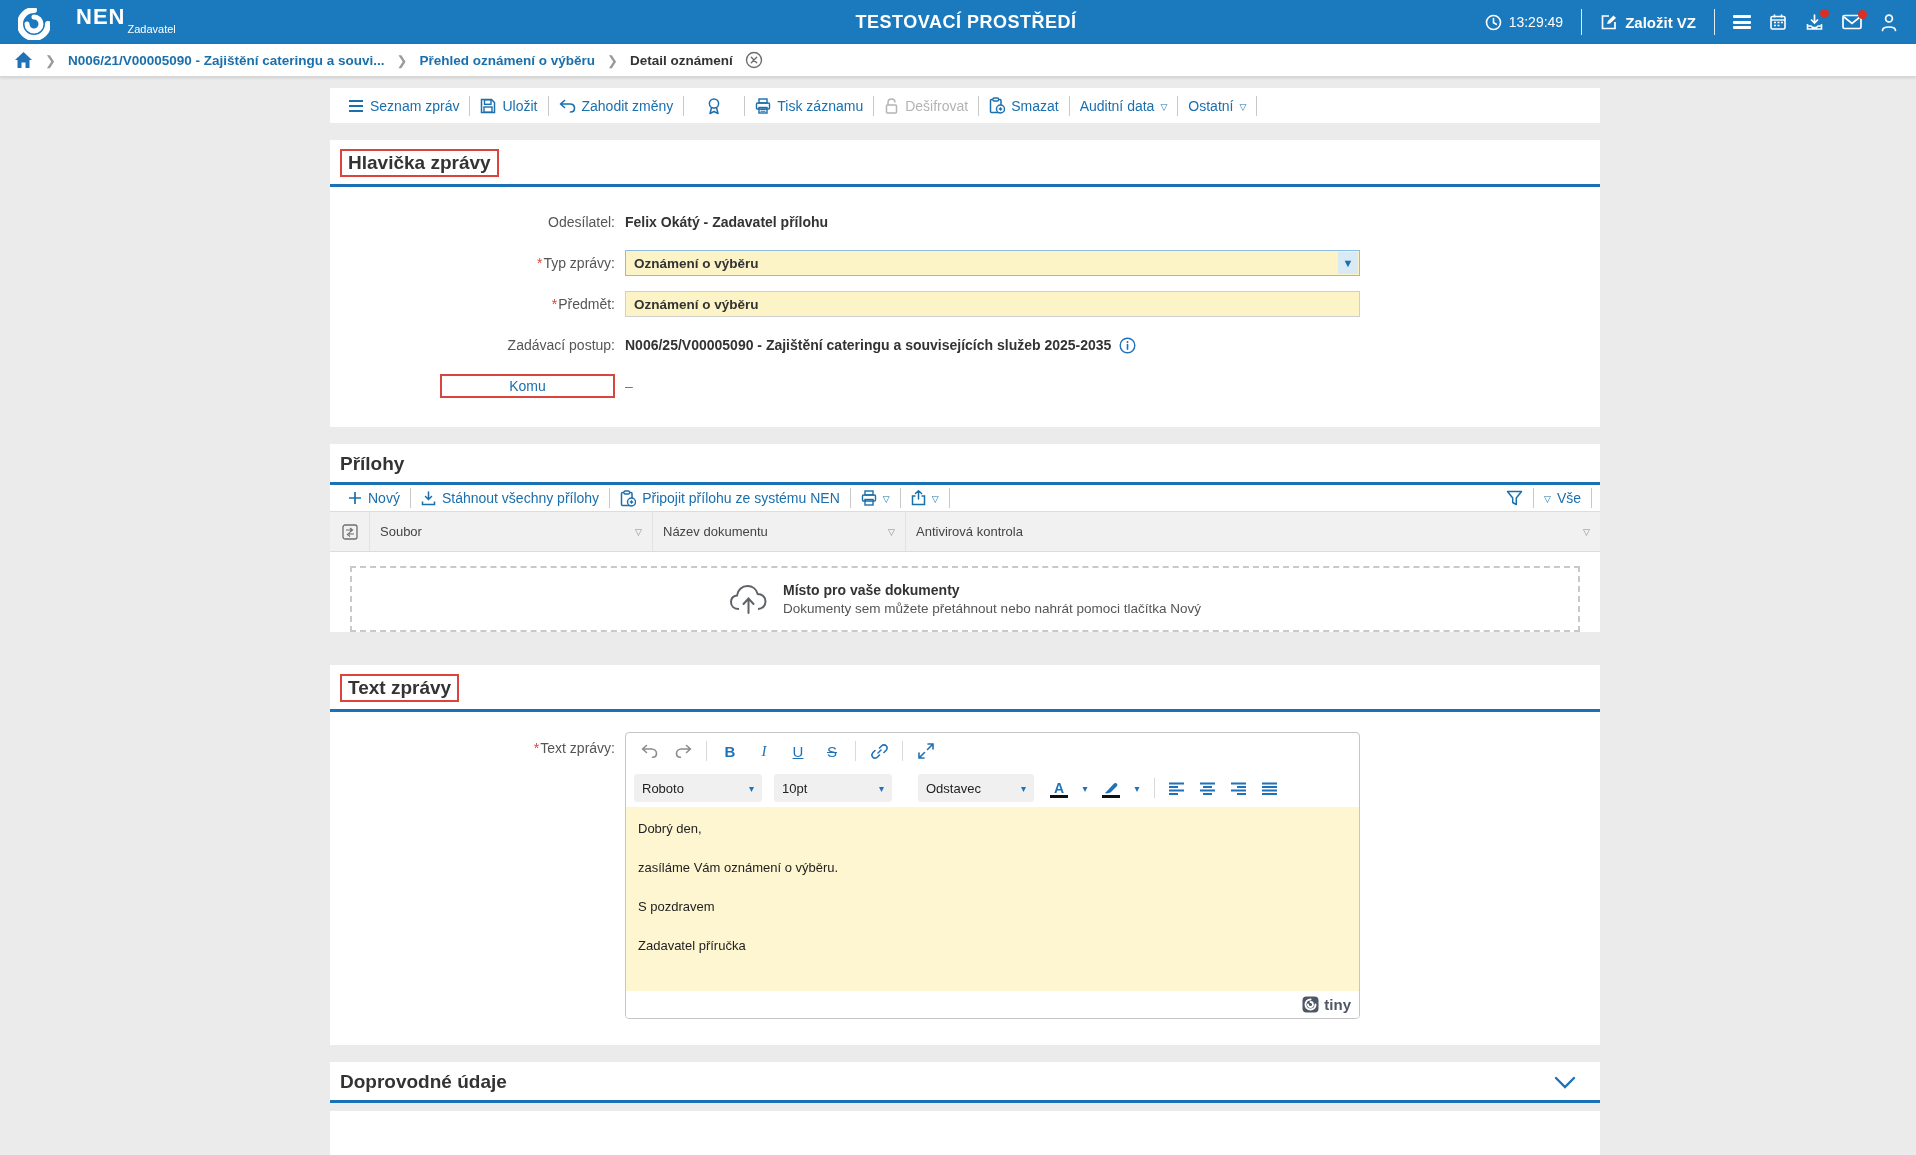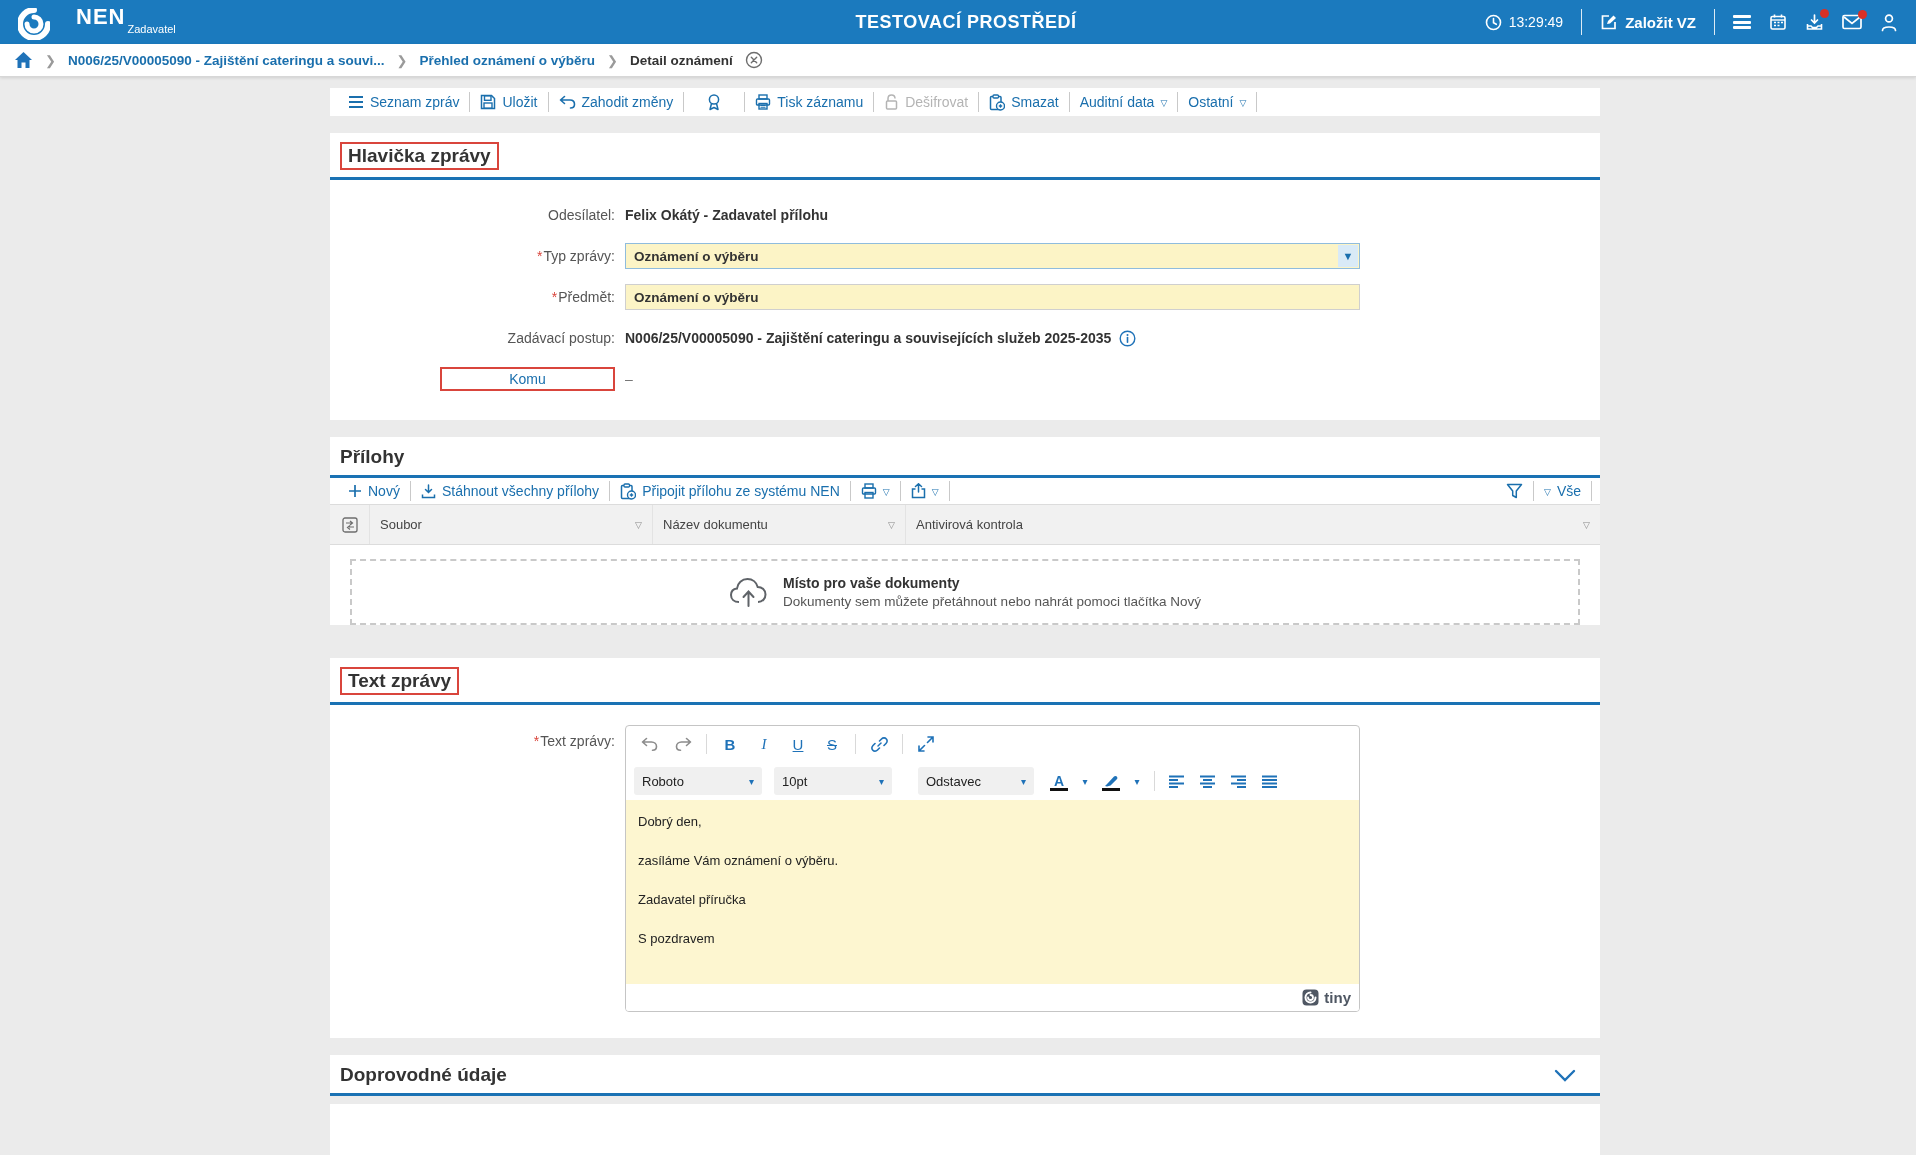--- a/index.html
+++ b/index.html
@@ -26,21 +26,21 @@
   .crumb-link { color:#1a6fad; font-weight:bold; cursor:pointer; }
   .crumb-current { color:#333; font-weight:bold; }
   .crumb-chevron { color:#9a9a9a; font-size:13px; }
 
   
   .page { padding:11px 316px 0 330px; }
   .panel { background:#fff; width:1270px; }
   .gap { height:17px; }
 
   
-  .toolbar { height:28px; display:flex; align-items:center; padding:0 8px; font-size:14px; }
+  .toolbar { height:35px; display:flex; align-items:center; padding:0 8px; font-size:14px; }
   .tb-item { display:flex; align-items:center; gap:6px; color:#1a6fad; cursor:pointer; padding:0 10px; white-space:nowrap; }
   .tb-item.disabled { color:#b4b4b4; cursor:default; }
   .tb-sep { width:1px; height:20px; background:#c9c9c9; }
   .tb-caret { font-size:9px; position:relative; top:1px; }
 
   
   .section-head { padding:9px 10px 7px 10px; border-bottom:3px solid #1a72b4; display:flex; align-items:center; }
   .section-title { font-size:19px; font-weight:bold; color:#333; }
   .red-box { border:2px solid #d9453c; padding:1px 6px; }
   .section-head .chev-right { margin-left:auto; margin-right:14px; }
@@ -160,21 +160,21 @@
         </svg>
     </div>
   </div>
 </header>
 
 <nav class="breadcrumb">
   <svg width="19" height="18" viewBox="0 0 19 18">
       <path d="M9.5 1 L18 9 H15.5 V17 H11.5 V11.5 H7.5 V17 H3.5 V9 H1 Z" fill="#1f72b8"></path>
     </svg>
   <span class="crumb-chevron">❯</span>
-  <span class="crumb-link">N006/25/V00005090 - Zajištění cateringu a souvi...</span>
+  <span class="crumb-link">N006/21/V00005090 - Zajištění cateringu a souvi...</span>
   <span class="crumb-chevron">❯</span>
   <span class="crumb-link">Přehled oznámení o výběru</span>
   <span class="crumb-chevron">❯</span>
   <span class="crumb-current">Detail oznámení</span>
   <svg width="18" height="18" viewBox="0 0 18 18">
       <circle cx="9" cy="9" r="7.5" fill="none" stroke="#6d6d6d" stroke-width="1.4"></circle>
       <path d="M6.3 6.3 L11.7 11.7 M11.7 6.3 L6.3 11.7" stroke="#6d6d6d" stroke-width="1.4" stroke-linecap="round"></path>
     </svg>
 </nav>
 
@@ -461,22 +461,22 @@
           <svg class="align-icon" width="17" height="13" viewBox="0 0 17 13">
               <path d="M1 1.5 H16 M7 5 H16 M1 8.5 H16 M7 12 H16" stroke="#1f72b8" stroke-width="2"></path>
             </svg>
           <svg class="align-icon" width="17" height="13" viewBox="0 0 17 13">
               <path d="M1 1.5 H16 M1 5 H16 M1 8.5 H16 M1 12 H16" stroke="#1f72b8" stroke-width="2"></path>
             </svg>
         </div>
         <div class="ed-content">
           <p>Dobrý den,</p>
           <p>zasíláme Vám oznámení o výběru.</p>
+          <p>S pozdravem</p>
           <p>Zadavatel příručka</p>
-          <p>S pozdravem</p>
         </div>
         <div class="ed-status">
           <div class="tiny-brand">
             <svg width="17" height="17" viewBox="0 0 17 17">
                 <rect x="0.5" y="0.5" width="16" height="16" rx="4" fill="#4f5763"></rect>
                 <path d="M8.5 3.5 A5 5 0 1 0 13.5 8.5" fill="none" stroke="#fff" stroke-width="2" stroke-linecap="round"></path>
                 <path d="M8.5 6 A2.5 2.5 0 1 1 6 8.5" fill="none" stroke="#fff" stroke-width="1.8" stroke-linecap="round"></path>
               </svg>
             <span>tiny</span>
           </div>

